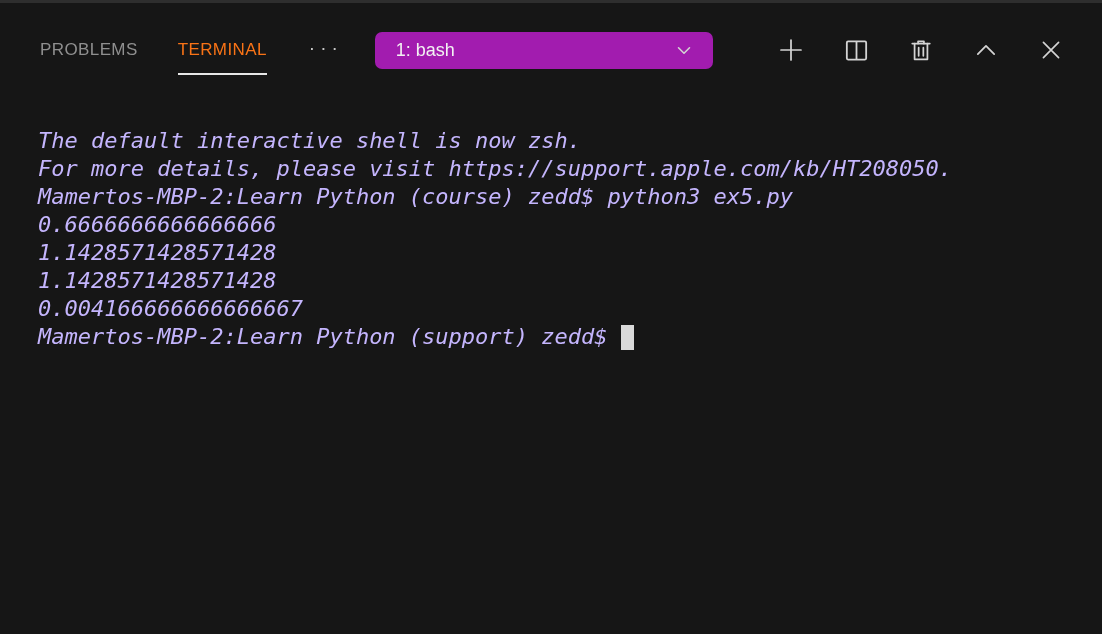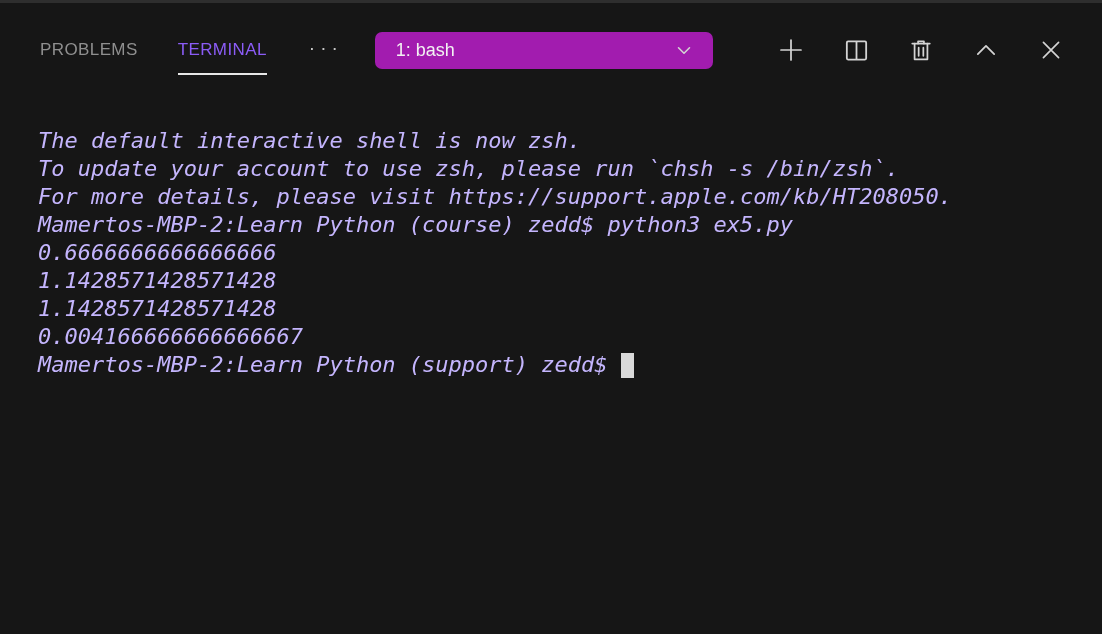--- a/index.html
+++ b/index.html
@@ -24,21 +24,21 @@
   }
   .tabs { display: flex; align-items: center; gap: 40px; }
   .tab {
     font-size: 17px;
     letter-spacing: 0.4px;
     color: #8f8f8f;
     cursor: pointer;
     position: relative;
     white-space: nowrap;
   }
-  .tab.active { color: #8b5cf6; }
+  .tab.active { color: #f97316; }
   .tab.active::after {
     content: "";
     position: absolute;
     left: 0; right: 0;
     bottom: -15px;
     height: 2px;
     background: #e7e7e7;
   }
   .more-actions {
     margin-left: 42px;
@@ -165,21 +165,20 @@
             <path d="M5.5 5.5l13 13M18.5 5.5l-13 13"></path>
           </svg>
         </span>
       </button>
     </div>
   </div>
 
   <div class="terminal">
     <div>
         <div class="term-line">The default interactive shell is now zsh.</div>
-        <div class="term-line">To update your account to use zsh, please run `chsh -s /bin/zsh`.</div>
         <div class="term-line">For more details, please visit https://support.apple.com/kb/HT208050.</div>
         <div class="term-line">Mamertos-MBP-2:Learn Python (course) zedd$ python3 ex5.py</div>
         <div class="term-line">0.6666666666666666</div>
         <div class="term-line">1.1428571428571428</div>
         <div class="term-line">1.1428571428571428</div>
         <div class="term-line">0.004166666666666667</div>
       </div>
     <div class="prompt-line">
       <span class="prompt-text">Mamertos-MBP-2:Learn Python (support) zedd$ </span><span class="cursor"></span>
     </div>

